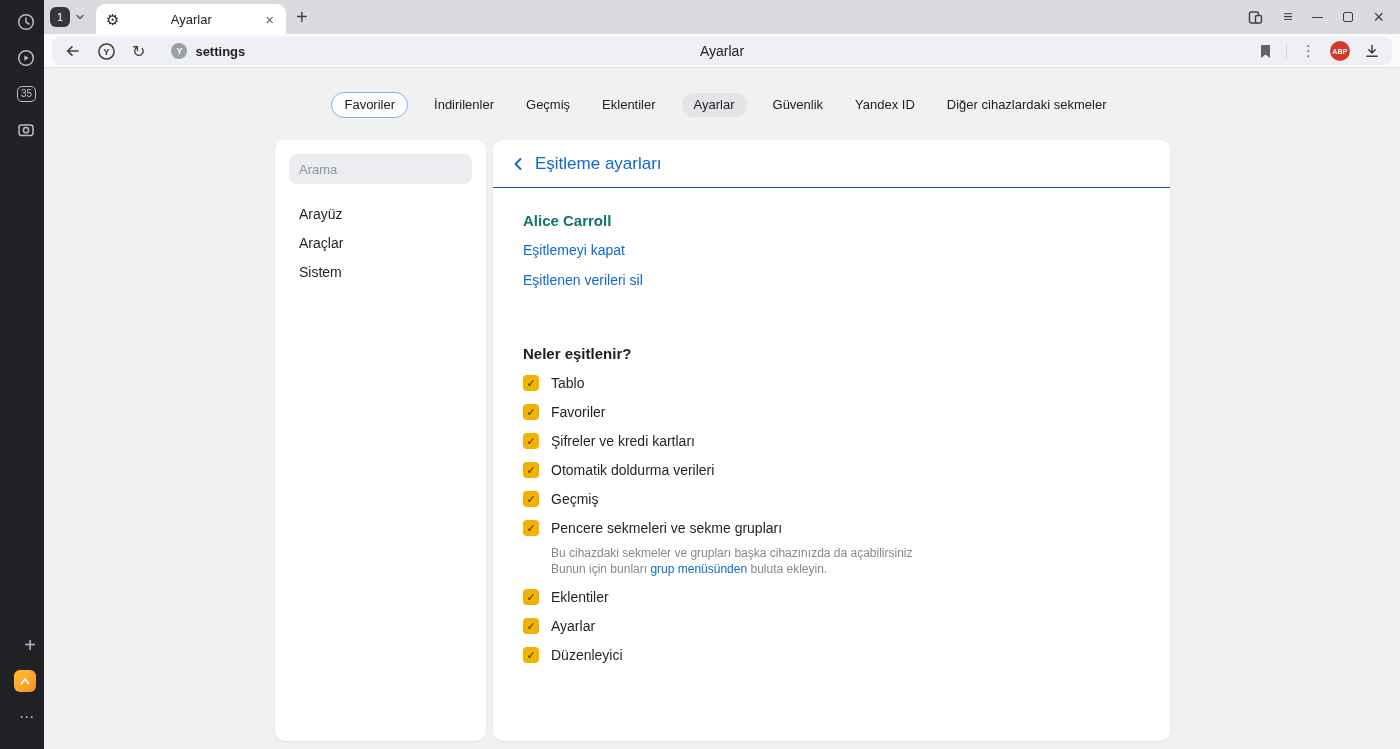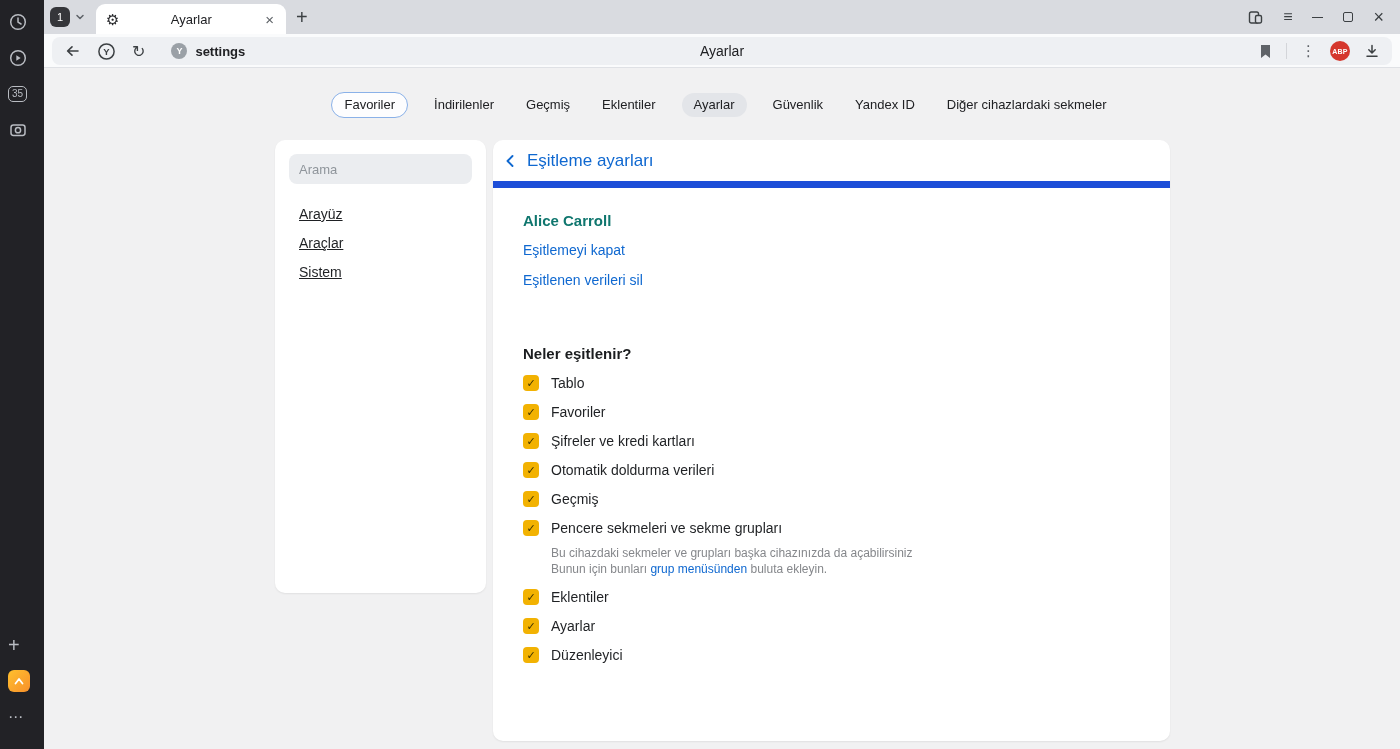--- a/index.html
+++ b/index.html
@@ -1,21 +1,21 @@
 <!DOCTYPE html>
 <html><head>
 <meta charset="utf-8">
 <style>
   *{margin:0;padding:0;box-sizing:border-box;}
   html,body{width:1400px;height:749px;}
   body{font-family:"Liberation Sans","DejaVu Sans",sans-serif;background:#f1f1f2;overflow:hidden;position:relative;color:#1f2124;}
 
   
   .rail{position:absolute;left:0;top:0;width:44px;height:100%;background:#222226;display:flex;flex-direction:column;align-items:center;padding:8px 0 10px;z-index:9;}
-  .ricon{width:28px;height:28px;display:flex;align-items:center;justify-content:flex-start;margin-bottom:8px;color:#b9bcc2;cursor:pointer;flex:0 0 auto;}
+  .ricon{width:28px;height:28px;display:flex;align-items:center;justify-content:flex-end;margin-bottom:8px;color:#b9bcc2;cursor:pointer;flex:0 0 auto;}
   .rail .spacer{flex:1;}
   .badge35{border:1.5px solid #b9bcc2;border-radius:5px;font-size:10px;line-height:12px;padding:1px 3px;color:#b9bcc2;}
   .railplus{font-size:20px;color:#b9bcc2;line-height:20px;}
   .ylogo{width:22px;height:22px;border-radius:6px;background:linear-gradient(135deg,#ffc02e,#f7902b);display:flex;align-items:center;justify-content:center;}
   .mdots{color:#b9bcc2;font-size:15px;letter-spacing:2px;}
 
   
   .chrome{position:absolute;left:44px;top:0;right:0;height:34px;background:#d9dbe0;display:flex;align-items:center;padding-left:6px;}
   .tcount{width:20px;height:20px;background:#35363a;color:#fff;border-radius:6px;font-size:11px;display:flex;align-items:center;justify-content:center;margin-right:3px;cursor:pointer;}
   .tabchev{margin-right:9px;cursor:pointer;display:flex;}
@@ -46,28 +46,28 @@
   .icon-btn{cursor:pointer;display:flex;}
 
   
   .content{position:absolute;left:44px;top:68px;right:0;bottom:0;background:#f1f1f2;}
   .pills{position:absolute;top:24px;left:0;right:0;display:flex;justify-content:center;align-items:center;gap:20px;}
   .pill{border:none;background:none;font-family:inherit;font-size:13px;color:#202124;padding:4px 6px;cursor:pointer;border-radius:14px;line-height:16px;}
   .pill.outlined{border:1px solid #8ab1e8;background:#fdfdfe;padding:4px 12px;}
   .pill.selected{background:#e3e5e9;padding:4px 12px;}
 
   .card{position:absolute;top:72px;background:#fff;border-radius:10px;box-shadow:0 1px 2px rgba(0,0,0,.07);}
-  .leftcard{left:231px;width:211px;height:453px;padding:14px;text-decoration:underline;}
+  .leftcard{left:231px;width:211px;height:601px;padding:14px;}
   .search{width:100%;height:30px;background:#ebedf0;border:none;border-radius:8px;padding:0 10px;font-family:inherit;font-size:13px;color:#202124;outline:none;}
   .search::placeholder{color:#8f959b;}
   .menu-list{margin-top:16px;}
   .menu-item{font-size:14px;color:#1f2124;line-height:29px;padding:0 10px;cursor:pointer;border-radius:6px;}
 
   .maincard{left:449px;width:677px;height:601px;}
-  .mc-header{height:48px;display:flex;align-items:center;gap:10px;padding:0 10px;border-bottom:7px solid #1d4ed8;cursor:pointer;}
+  .mc-header{height:48px;display:flex;align-items:center;gap:10px;padding:0 18px;border-bottom:1px solid #1d4ed8;cursor:pointer;}
   .mc-title{font-size:17px;font-weight:500;color:#0f68d0;}
   .mc-body{padding:24px 30px 0;}
   .account{font-size:15px;font-weight:700;color:#0f766e;}
   .blue-link{display:block;font-size:14px;color:#0f68d0;margin-top:12px;line-height:18px;cursor:pointer;text-decoration:none;width:max-content;}
   .sec-title{font-size:15px;font-weight:700;color:#1b1d1f;margin-top:56px;}
   .rows{margin-top:11px;}
   .row{display:flex;align-items:center;gap:12px;height:20px;margin-bottom:9px;}
   .cb{width:16px;height:16px;border-radius:4px;background:#f2b202;display:flex;align-items:center;justify-content:center;cursor:pointer;flex:0 0 auto;}
   .cb .chk{font-size:11px;font-weight:bold;color:#3e3200;line-height:11px;}
   .lbl{font-size:14px;color:#1f2124;}

